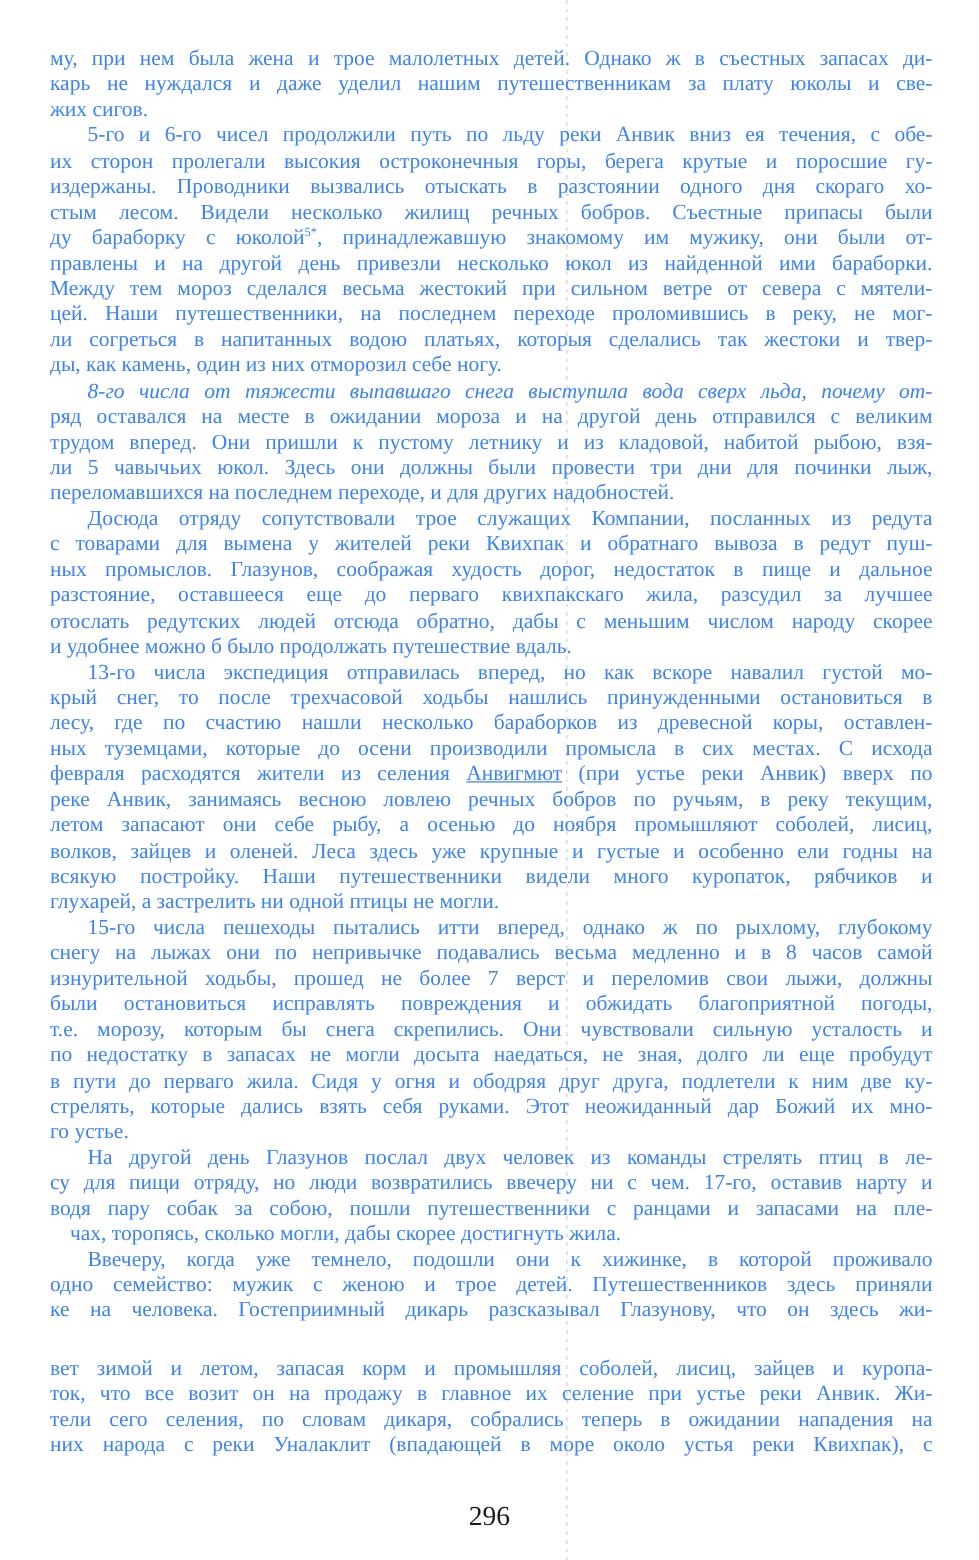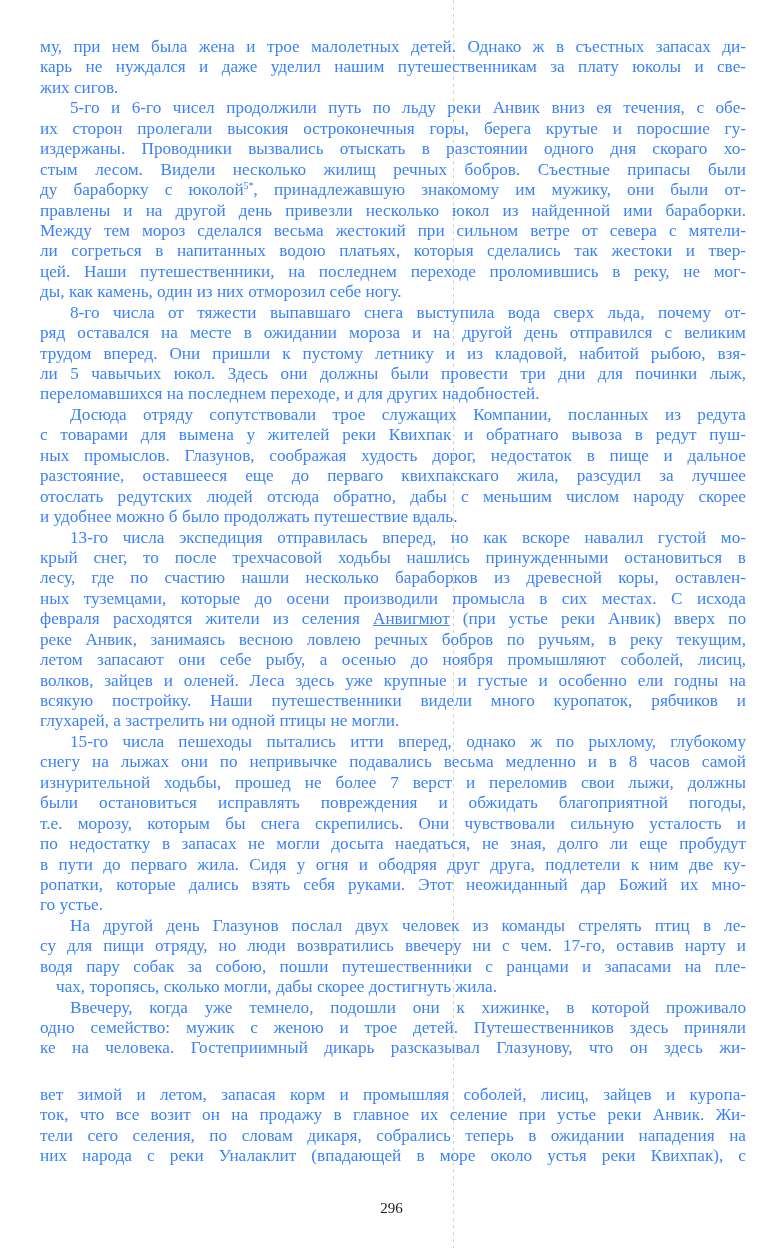--- a/index.html
+++ b/index.html
@@ -18,21 +18,21 @@
     text-align: justify; text-align-last: justify;
     overflow: visible;
   }
   .line.last { text-align-last: left; }
   .line.indent { padding-left: 30px; }
   .ul { text-decoration: underline; }
   sup { font-size: 10px; line-height: 0; vertical-align: 6px; }
   .page-number {
     position: absolute; top: 1200px; left: 0; width: 783px; text-align: center;
     font-family: "Liberation Serif", "DejaVu Serif", serif;
-    font-size: 15px; color: #1a1a1a;
+    font-size: 22px; color: #1a1a1a;
   }
   .fold {
     position: absolute; left: 453px; top: 0; width: 1px; height: 1248px;
     background: repeating-linear-gradient(to bottom, rgba(0,0,0,0.18) 0 3px, transparent 3px 7px);
   }
 </style>
 </head>
 <body>
 
 <div class="page">
@@ -44,26 +44,26 @@
         <span class="line last" style="display: block;"><span style="white-space: nowrap;">жих сигов.</span></span>
       </div>
       <div>
         <span class="line indent" style="display: block;"><span style="white-space: nowrap; word-spacing: 0px;">5-го и 6-го чисел продолжили путь по льду реки Анвик вниз ея течения, с обе-</span></span>
         <span class="line" style="display: block;"><span style="white-space: nowrap; word-spacing: 0px;">их сторон пролегали высокия остроконечныя горы, берега крутые и поросшие гу-</span></span>
         <span class="line" style="display: block;"><span style="white-space: nowrap; word-spacing: 0px;">издержаны. Проводники вызвались отыскать в разстоянии одного дня скораго хо-</span></span>
         <span class="line" style="display: block;"><span style="white-space: nowrap; word-spacing: 0px;">стым лесом. Видели несколько жилищ речных бобров. Съестные припасы были</span></span>
         <span class="line" style="display: block;"><span style="white-space: nowrap; word-spacing: 0px;">ду бараборку с юколой<sup>5*</sup>, принадлежавшую знакомому им мужику, они были от-</span></span>
         <span class="line" style="display: block;"><span style="white-space: nowrap; word-spacing: 0px;">правлены и на другой день привезли несколько юкол из найденной ими бараборки.</span></span>
         <span class="line" style="display: block;"><span style="white-space: nowrap; word-spacing: 0px;">Между тем мороз сделался весьма жестокий при сильном ветре от севера с мятели-</span></span>
+        <span class="line" style="display: block;"><span style="white-space: nowrap; word-spacing: 0px;">цей. Наши путешественники, на последнем переходе проломившись в реку, не мог-</span></span>
         <span class="line" style="display: block;"><span style="white-space: nowrap; word-spacing: 0px;">ли согреться в напитанных водою платьях, которыя сделались так жестоки и твер-</span></span>
-        <span class="line" style="display: block;"><span style="white-space: nowrap; word-spacing: 0px;">цей. Наши путешественники, на последнем переходе проломившись в реку, не мог-</span></span>
         <span class="line last" style="display: block;"><span style="white-space: nowrap;">ды, как камень, один из них отморозил себе ногу.</span></span>
       </div>
       <div>
-        <span class="line indent" style="display: block;"><span style="white-space: nowrap; word-spacing: 0px;">8-го числа от тяжести выпавшаго снега выступила вода сверх льда, почему от-</span></span>
+        <span class="line indent" style="display: block; font-style: italic;"><span style="white-space: nowrap; word-spacing: 0px;">8-го числа от тяжести выпавшаго снега выступила вода сверх льда, почему от-</span></span>
         <span class="line" style="display: block;"><span style="white-space: nowrap; word-spacing: 0px;">ряд оставался на месте в ожидании мороза и на другой день отправился с великим</span></span>
         <span class="line" style="display: block;"><span style="white-space: nowrap; word-spacing: 0px;">трудом вперед. Они пришли к пустому летнику и из кладовой, набитой рыбою, взя-</span></span>
         <span class="line" style="display: block;"><span style="white-space: nowrap; word-spacing: 0px;">ли 5 чавычьих юкол. Здесь они должны были провести три дни для починки лыж,</span></span>
         <span class="line last" style="display: block;"><span style="white-space: nowrap;">переломавшихся на последнем переходе, и для других надобностей.</span></span>
       </div>
       <div>
         <span class="line indent" style="display: block;"><span style="white-space: nowrap; word-spacing: 0px;">Досюда отряду сопутствовали трое служащих Компании, посланных из редута</span></span>
         <span class="line" style="display: block;"><span style="white-space: nowrap; word-spacing: 0px;">с товарами для вымена у жителей реки Квихпак и обратнаго вывоза в редут пуш-</span></span>
         <span class="line" style="display: block;"><span style="white-space: nowrap; word-spacing: 0px;">ных промыслов. Глазунов, соображая худость дорог, недостаток в пище и дальное</span></span>
         <span class="line" style="display: block;"><span style="white-space: nowrap; word-spacing: 0px;">разстояние, оставшееся еще до перваго квихпакскаго жила, разсудил за лучшее</span></span>
@@ -83,21 +83,21 @@
         <span class="line last" style="display: block;"><span style="white-space: nowrap;">глухарей, а застрелить ни одной птицы не могли.</span></span>
       </div>
       <div>
         <span class="line indent" style="display: block;"><span style="white-space: nowrap; word-spacing: 0px;">15-го числа пешеходы пытались итти вперед, однако ж по рыхлому, глубокому</span></span>
         <span class="line" style="display: block;"><span style="white-space: nowrap; word-spacing: 0px;">снегу на лыжах они по непривычке подавались весьма медленно и в 8 часов самой</span></span>
         <span class="line" style="display: block;"><span style="white-space: nowrap; word-spacing: 0px;">изнурительной ходьбы, прошед не более 7 верст и переломив свои лыжи, должны</span></span>
         <span class="line" style="display: block;"><span style="white-space: nowrap; word-spacing: 0px;">были остановиться исправлять повреждения и обжидать благоприятной погоды,</span></span>
         <span class="line" style="display: block;"><span style="white-space: nowrap; word-spacing: 0px;">т.е. морозу, которым бы снега скрепились. Они чувствовали сильную усталость и</span></span>
         <span class="line" style="display: block;"><span style="white-space: nowrap; word-spacing: 0px;">по недостатку в запасах не могли досыта наедаться, не зная, долго ли еще пробудут</span></span>
         <span class="line" style="display: block;"><span style="white-space: nowrap; word-spacing: 0px;">в пути до перваго жила. Сидя у огня и ободряя друг друга, подлетели к ним две ку-</span></span>
-        <span class="line" style="display: block;"><span style="white-space: nowrap; word-spacing: 0px;">ропатки, которые дались взять себя руками. Этот неожиданный дар Божий их мно-</span></span>
+        <span class="line" style="display: block;"><span style="white-space: nowrap; word-spacing: 0px;">стрелять, которые дались взять себя руками. Этот неожиданный дар Божий их мно-</span></span>
         <span class="line last" style="display: block;"><span style="white-space: nowrap;">го устье.</span></span>
       </div>
       <div>
         <span class="line indent" style="display: block;"><span style="white-space: nowrap; word-spacing: 0px;">На другой день Глазунов послал двух человек из команды стрелять птиц в ле-</span></span>
         <span class="line" style="display: block;"><span style="white-space: nowrap; word-spacing: 0px;">су для пищи отряду, но люди возвратились ввечеру ни с чем. 17-го, оставив нарту и</span></span>
         <span class="line" style="display: block;"><span style="white-space: nowrap; word-spacing: 0px;">водя пару собак за собою, пошли путешественники с ранцами и запасами на пле-</span></span>
         <span class="line last" style="display: block;"><span style="white-space: nowrap; margin-left: 16px;">чах, торопясь, сколько могли, дабы скорее достигнуть жила.</span></span>
       </div>
       <div>
         <span class="line indent" style="display: block;"><span style="white-space: nowrap; word-spacing: 0px;">Ввечеру, когда уже темнело, подошли они к хижинке, в которой проживало</span></span>

